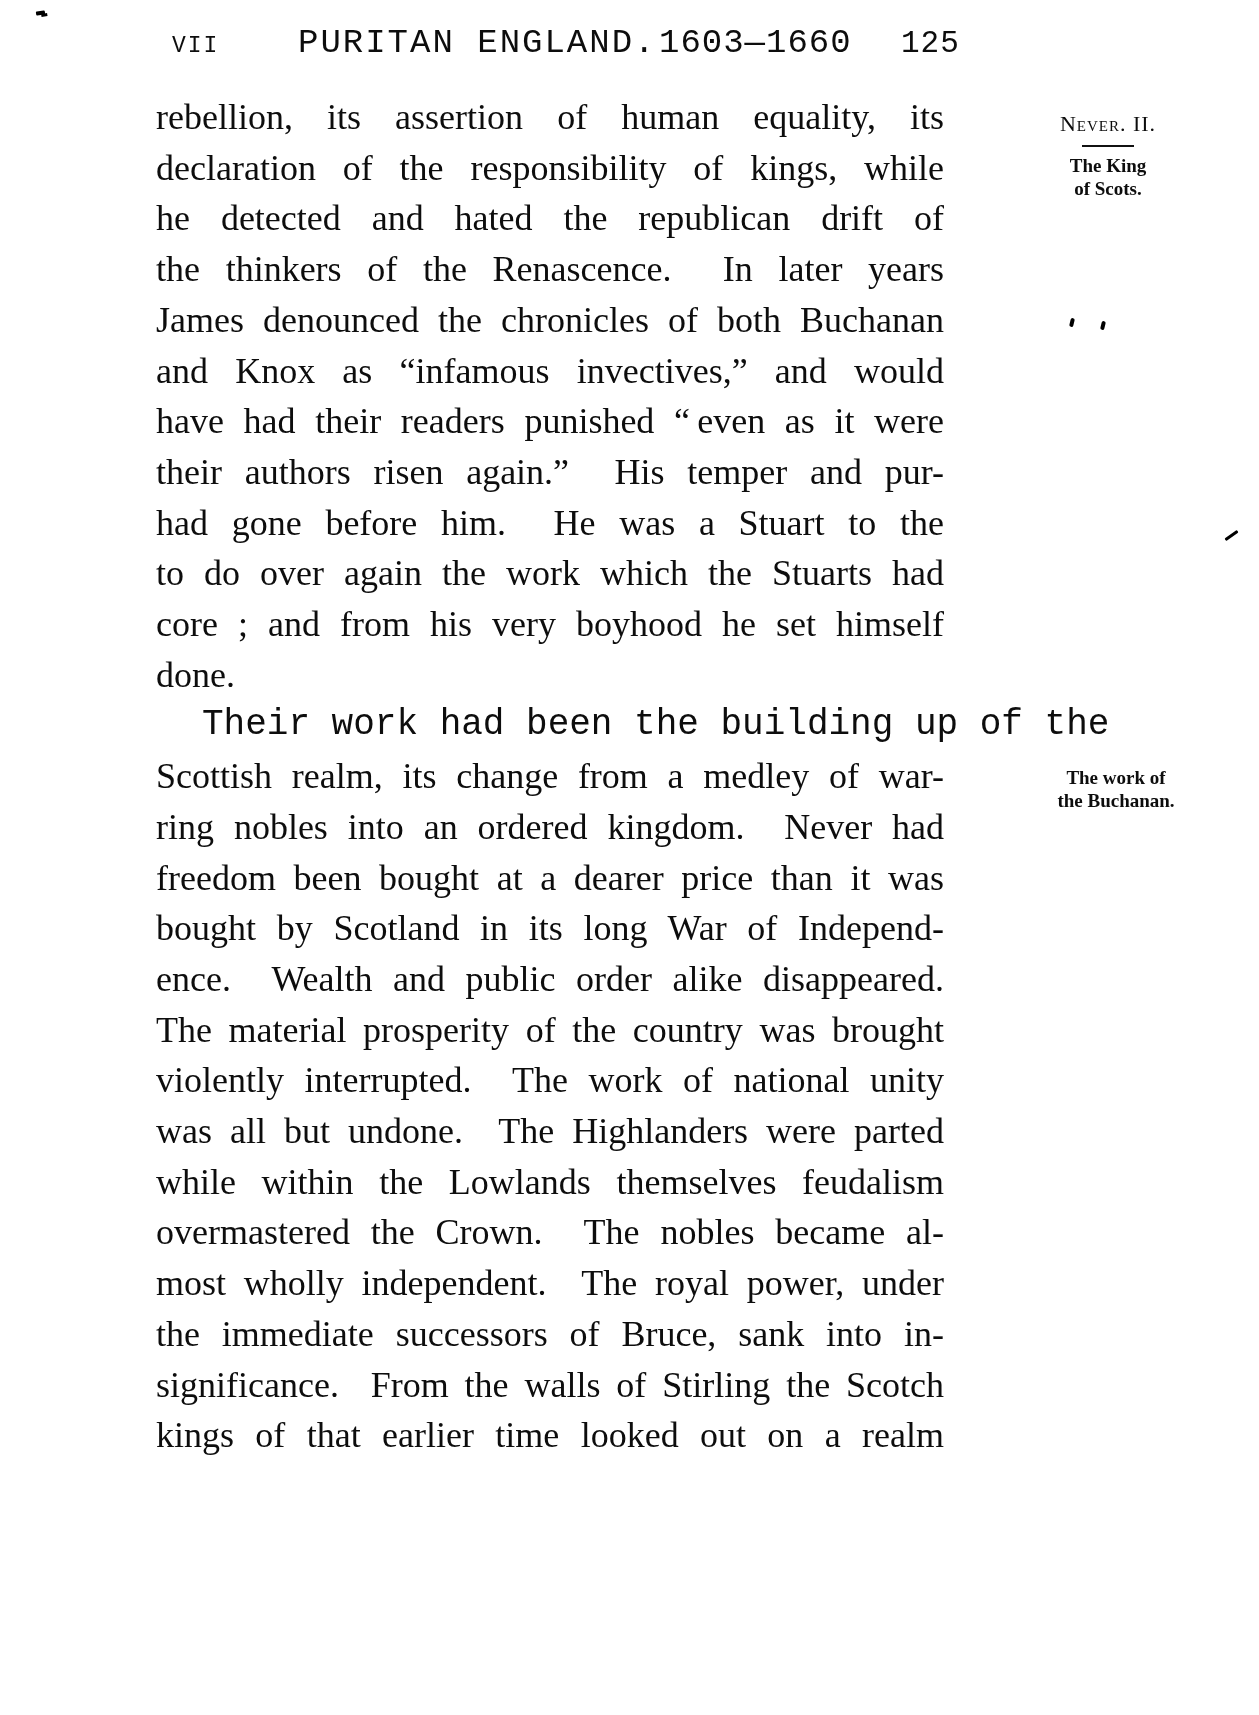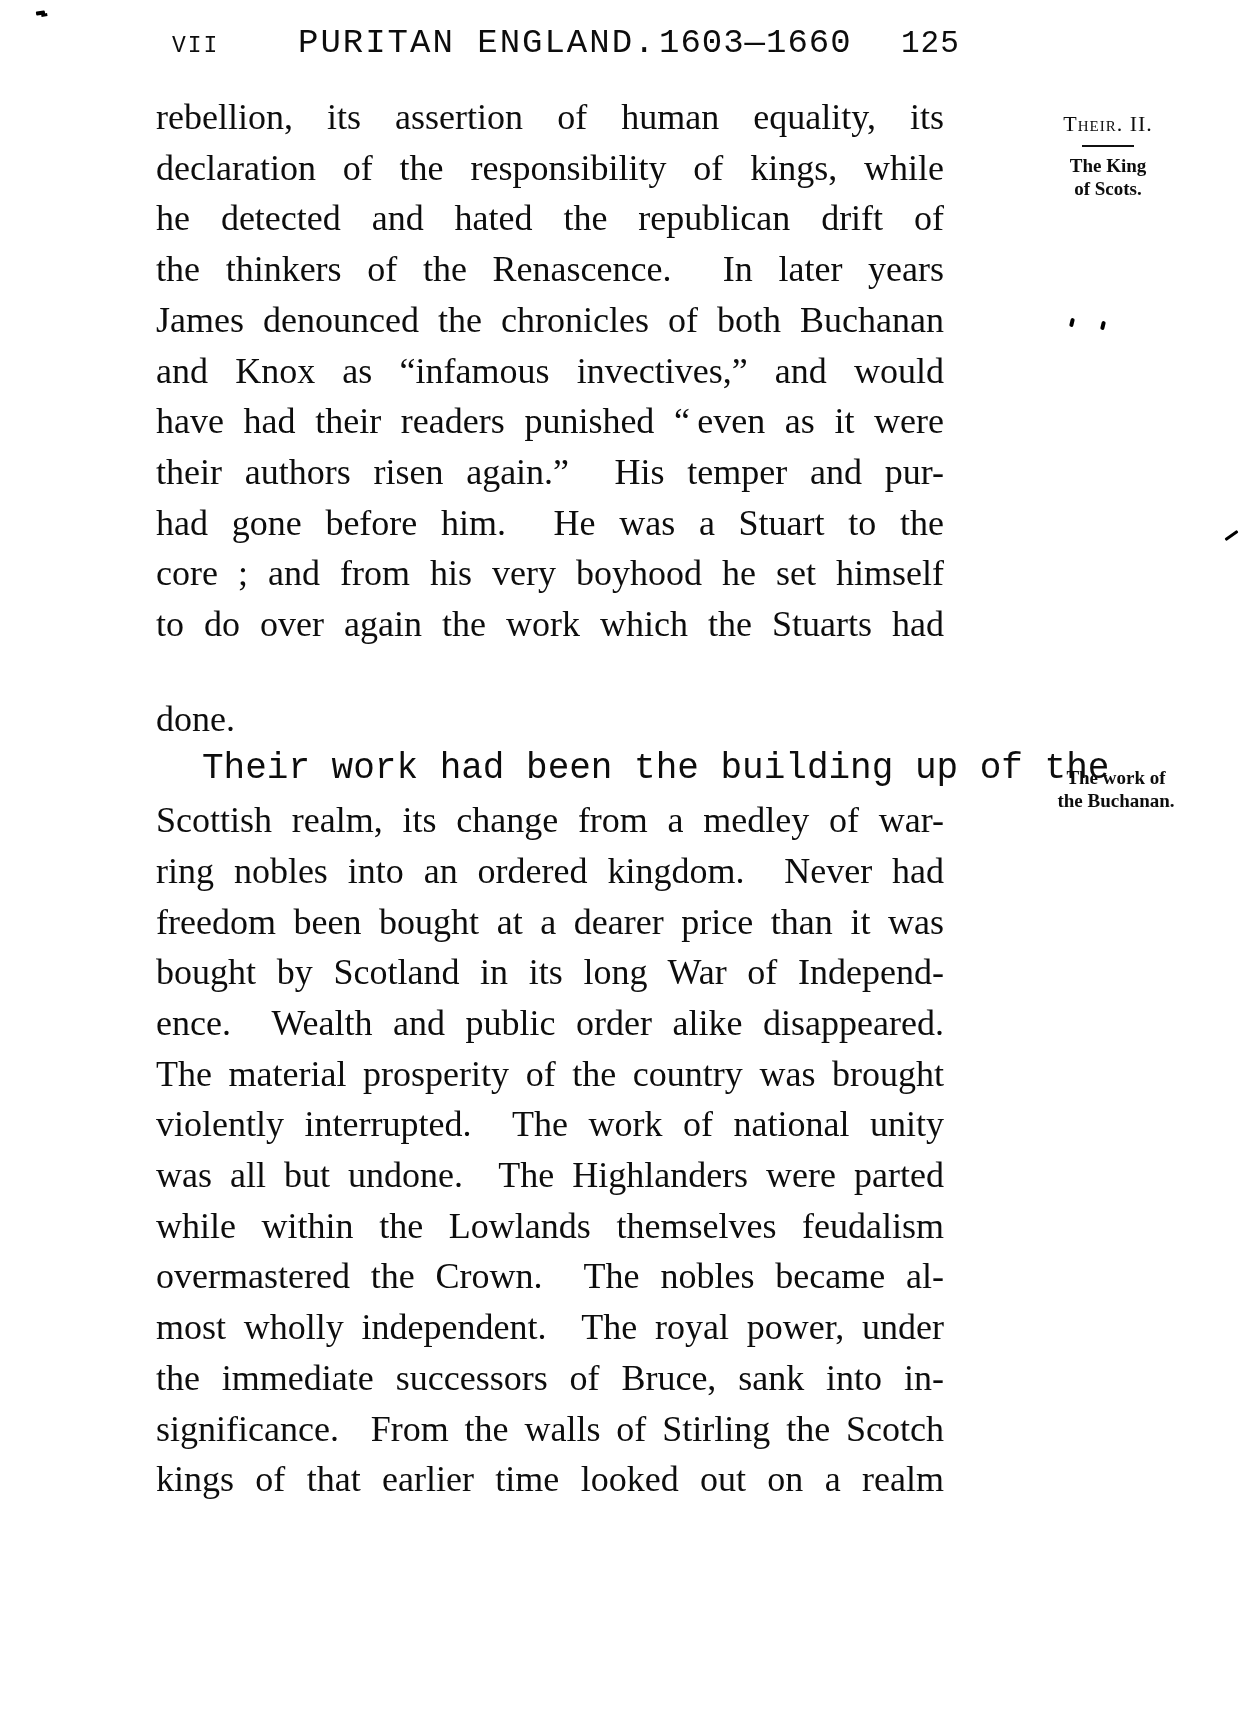--- a/index.html
+++ b/index.html
@@ -37,21 +37,21 @@
   .body-column {
     position: absolute; left: 156px; top: 92px; width: 788px;
     font-size: 36px; line-height: 50.7px;
   }
   .paragraph { margin: 0; }
   .line {
     text-align: justify;
     text-align-last: justify;
     white-space: nowrap;
   }
-  .line.flush { text-align-last: left; margin-top: 44px; }
+  .line.flush { text-align-last: left; }
   .line.indent { text-indent: 46px; font-family: Liberation Mono, monospace; }
 
   
   .margin-note {
     position: absolute;
     font-weight: bold;
     text-align: center;
     font-size: 19px;
     line-height: 23px;
   }
@@ -94,22 +94,22 @@
       <div class="paragraph">
         <div class="line">rebellion, its assertion of human equality, its</div>
         <div class="line">declaration of the responsibility of kings, while</div>
         <div class="line">he detected and hated the republican drift of</div>
         <div class="line">the thinkers of the Renascence.&nbsp; In later years</div>
         <div class="line">James denounced the chronicles of both Buchanan</div>
         <div class="line">and Knox as “infamous invectives,” and would</div>
         <div class="line">have had their readers punished “ even as it were</div>
         <div class="line">their authors risen again.”&nbsp; His temper and pur-</div>
         <div class="line">had gone before him.&nbsp; He was a Stuart to the</div>
+        <div class="line">to do over again the work which the Stuarts had</div>
         <div class="line">core ; and from his very boyhood he set himself</div>
-        <div class="line">to do over again the work which the Stuarts had</div>
         <div class="line flush">done.</div>
       </div>
       <div class="paragraph">
         <div class="line indent">Their work had been the building up of the</div>
         <div class="line">Scottish realm, its change from a medley of war-</div>
         <div class="line">ring nobles into an ordered kingdom.&nbsp; Never had</div>
         <div class="line">freedom been bought at a dearer price than it was</div>
         <div class="line">bought by Scotland in its long War of Independ-</div>
         <div class="line">ence.&nbsp; Wealth and public order alike disappeared.</div>
         <div class="line">The material prosperity of the country was brought</div>
@@ -118,21 +118,21 @@
         <div class="line">while within the Lowlands themselves feudalism</div>
         <div class="line">overmastered the Crown.&nbsp; The nobles became al-</div>
         <div class="line">most wholly independent.&nbsp; The royal power, under</div>
         <div class="line">the immediate successors of Bruce, sank into in-</div>
         <div class="line">significance.&nbsp; From the walls of Stirling the Scotch</div>
         <div class="line">kings of that earlier time looked out on a realm</div>
       </div>
     </div>
 
   <div class="margin-note" id="margin-note-1">
-    <div class="chapter-label">Their. II.</div>
+    <div class="chapter-label">Never. II.</div>
     <div class="note-rule"></div>
     <div>The King</div>
     <div>of Scots.</div>
   </div>
 
   <div class="margin-note" id="margin-note-2">
     <div>The work of</div>
     <div>the Buchanan.</div>
   </div>
 

